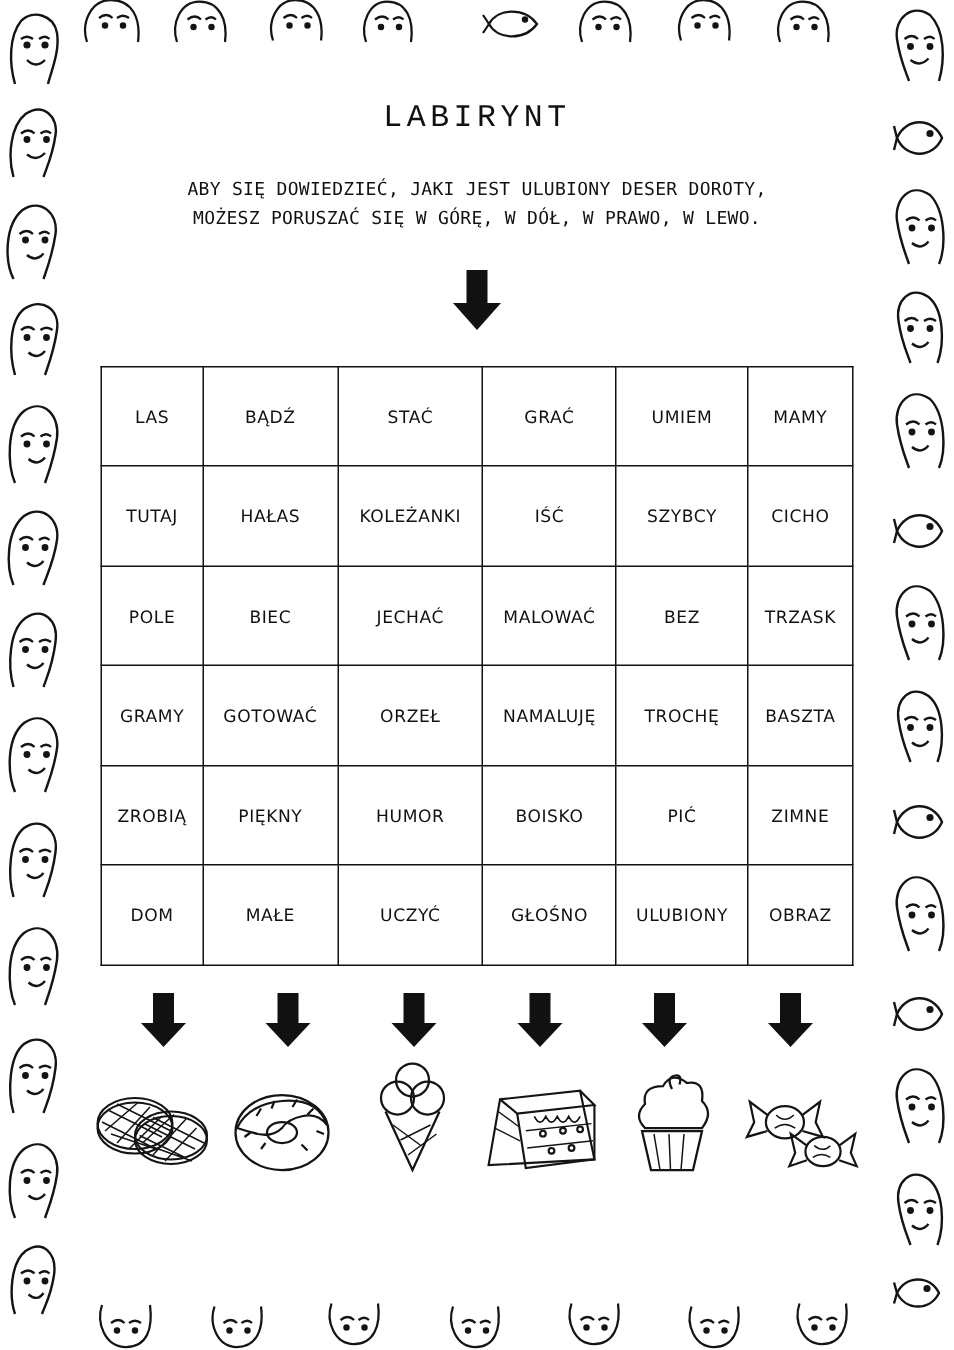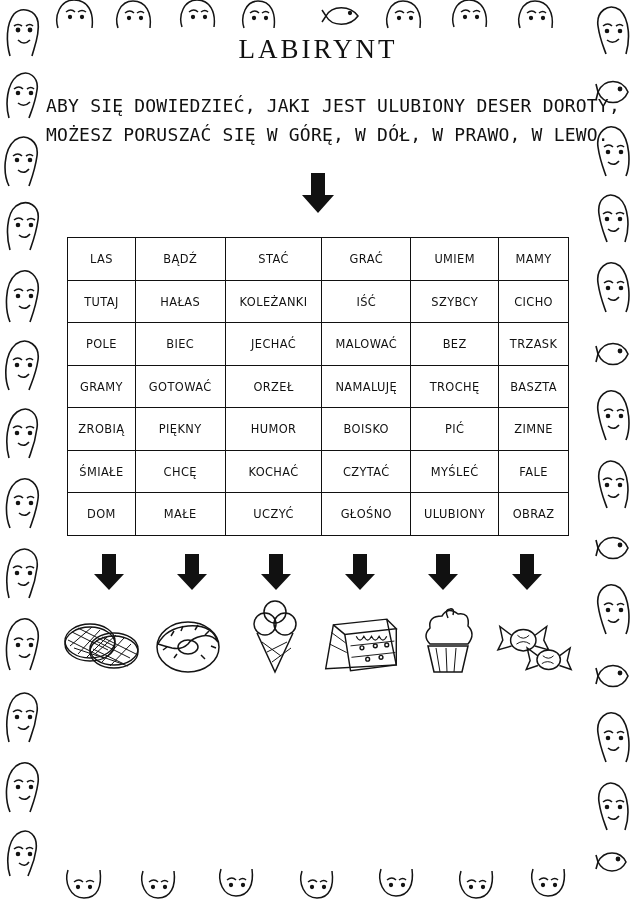--- a/index.html
+++ b/index.html
@@ -43,32 +43,32 @@
   .content {
     position: absolute;
     left: 46px;
     top: 34px;
     width: 544px;
     height: 826px;
   }
 
   .title {
     text-align: center;
-    font-size: 27px;
+    font-size: 21px;
     letter-spacing: 3px;
-    margin-top: 0;
-    font-family: Liberation Serif, serif;
+    margin-top: 34px;
+    font-family: Liberation Mono, monospace;
     font-weight: 400;
   }
 
   .instructions {
     margin-top: 26px;
     text-align: center;
     font-family: "DejaVu Sans Mono", monospace;
-    font-size: 18px;
+    font-size: 12px;
     line-height: 1.62;
     letter-spacing: 0.2px;
     color: #111;
   }
   .instructions div { white-space: nowrap; }
 
   .arrow-top-wrap {
     margin-top: 22px;
     display: flex;
     justify-content: center;
@@ -86,21 +86,21 @@
   }
   table.maze td {
     border: 1px solid #111;
     height: 41.5px;
     text-align: center;
     vertical-align: middle;
     font-family: "DejaVu Sans", sans-serif;
     font-size: 11.4px;
     letter-spacing: 0.4px;
     color: #111;
-    padding: 0 2px;
+    padding: 12px 2px;
   }
   table.maze td.hl {
     font-weight: normal;
   }
 
   .arrow-row {
     margin-top: 16px;
     display: flex;
     justify-content: space-around;
     width: 502px;
@@ -583,28 +583,20 @@
         </tr>
         <tr>
           <td>ZROBIĄ</td>
           <td>PIĘKNY</td>
           <td>HUMOR</td>
           <td>BOISKO</td>
           <td>PIĆ</td>
           <td>ZIMNE</td>
         </tr>
         <tr>
-          <td>ŚMIAŁE</td>
-          <td>CHCĘ</td>
-          <td>KOCHAĆ</td>
-          <td>CZYTAĆ</td>
-          <td>MYŚLEĆ</td>
-          <td>FALE</td>
-        </tr>
-        <tr>
           <td>DOM</td>
           <td>MAŁE</td>
           <td>UCZYĆ</td>
           <td>GŁOŚNO</td>
           <td>ULUBIONY</td>
           <td>OBRAZ</td>
         </tr>
       </tbody>
         </table>
     </div>

